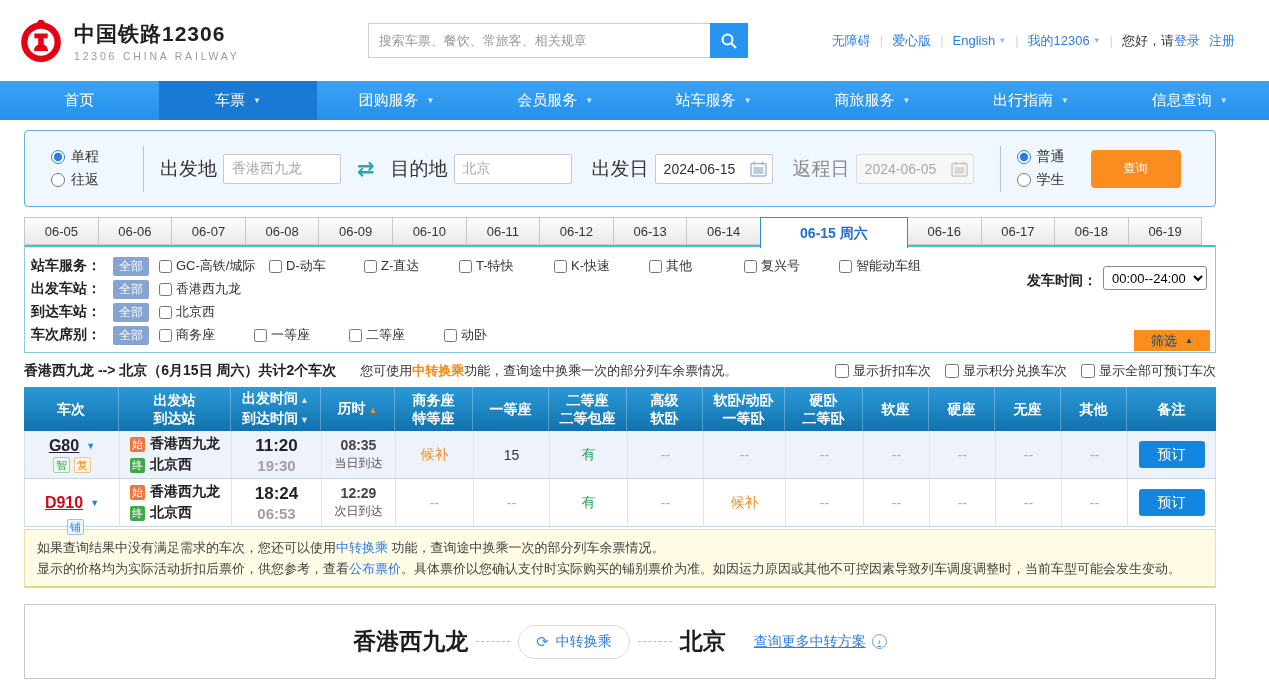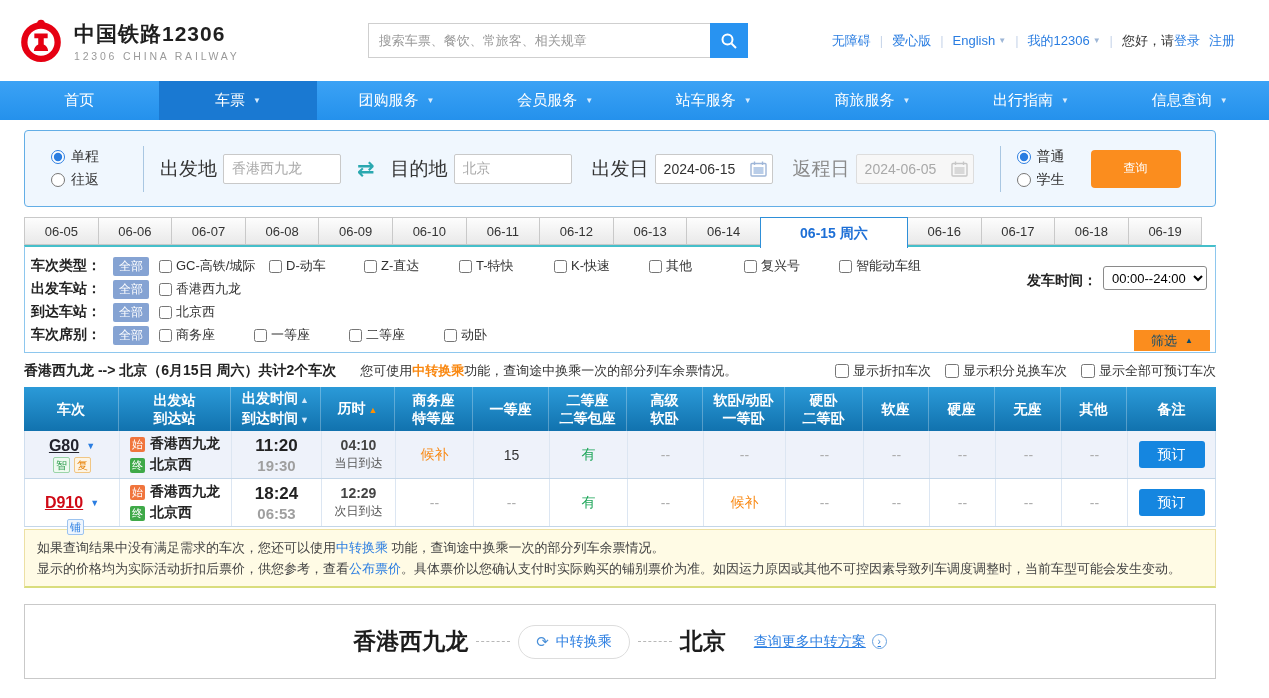--- a/index.html
+++ b/index.html
@@ -284,21 +284,21 @@
     <div class="tab">06-14</div>
     <div class="tab active">06-15 周六</div>
     <div class="tab">06-16</div>
     <div class="tab">06-17</div>
     <div class="tab">06-18</div>
     <div class="tab">06-19</div>
   </div>
 
   <div class="filter-panel">
     <div class="f-row">
-      <span class="f-label">车次类型：</span>
+      <span class="f-label">站车服务：</span>
       <span class="all-badge">全部</span>
       <label class="cb wide">
           <input type="checkbox" style="">
           <span>GC-高铁/城际</span>
         </label>
       <label class="cb">
           <input type="checkbox" style="">
           <span>D-动车</span>
         </label>
       <label class="cb">
@@ -467,21 +467,21 @@
       <div class="st-line">
           <span class="se-badge se-end">终</span>
           <span>北京西</span>
         </div>
     </div>
     <div class="bc c2">
       <span class="tm-dep">11:20</span>
       <span class="tm-arr">19:30</span>
     </div>
     <div class="bc c3">
-      <span class="du-1">04:10</span>
+      <span class="du-1">08:35</span>
       <span class="du-2">当日到达</span>
     </div>
     <div class="bc c4">
         <span class="seat-val v-orange">候补</span>
       </div>
     <div class="bc c5">
         <span class="seat-val">15</span>
       </div>
     <div class="bc c6">
         <span class="seat-val v-green">有</span>

